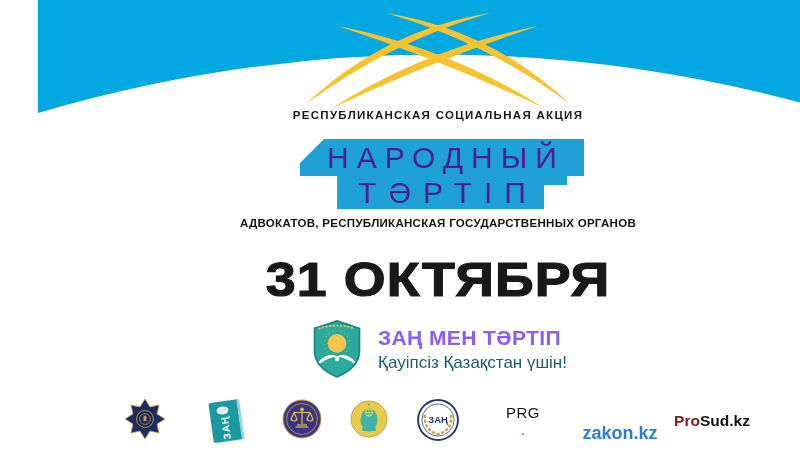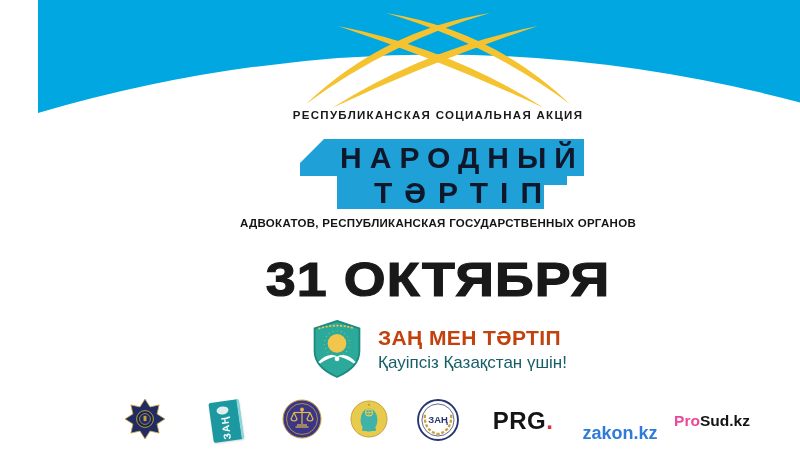--- a/index.html
+++ b/index.html
@@ -12,55 +12,55 @@
   .badge{
     position:absolute;top:109px;left:0;width:800px;text-align:center;
     font-size:11.5px;font-weight:bold;letter-spacing:1.3px;color:#191919;
   }
   .title-block{
     position:absolute;left:262px;top:139px;width:284px;height:70px;
     background:#1FA0D6;
     clip-path:polygon(24px 0px,284px 0px,284px 37px,267px 37px,267px 46px,244px 46px,244px 70px,37px 70px,37px 37px,0px 37px,0px 24px);
   }
   .title-line{
-    position:absolute;left:16px;width:100%;display:flex;align-items:center;justify-content:center;
-    color:#0f172a;font-weight:bold;
+    position:absolute;left:0;width:100%;display:flex;align-items:center;justify-content:center;
+    color:#4c1d95;font-weight:normal;
   }
   .title-line1{top:1px;height:36px;font-size:30px;letter-spacing:8px;padding-left:8px;box-sizing:border-box;}
   .title-line2{top:37px;height:33px;font-size:30px;letter-spacing:12px;padding-left:12px;box-sizing:border-box;}
   .subtitle{
     position:absolute;top:216px;left:0;width:800px;text-align:center;
     font-size:11.5px;font-weight:bold;line-height:14px;color:#141414;letter-spacing:0.3px;
   }
   .date{
     position:absolute;top:252px;left:0;width:800px;text-align:center;
     font-size:48px;font-weight:bold;letter-spacing:1px;color:#191919;
     transform:scaleX(1.12);transform-origin:400px 0;
     -webkit-text-stroke:1.2px #191919;
   }
   .brand-row{
     position:absolute;top:318px;left:0;width:800px;height:62px;
     display:flex;align-items:center;justify-content:center;gap:13px;
   }
   .brand-shield{width:56px;height:60px;display:block;}
   .brand-text{display:flex;flex-direction:column;justify-content:center;}
-  .brand-name{font-size:21px;font-weight:bold;color:#c2410c;letter-spacing:0.4px;}
+  .brand-name{font-size:21px;font-weight:bold;color:#8b5cf6;letter-spacing:0.4px;}
   .brand-tagline{font-size:17px;color:#175E68;margin-top:3px;}
   .partners{position:absolute;left:0;top:396px;width:800px;height:50px;}
   .partner{position:absolute;display:flex;align-items:center;justify-content:center;}
   .p-star{left:86px;top:2px;width:42px;height:42px;}
   .p-book{left:168px;top:2px;width:40px;height:46px;}
   .p-scales{left:244px;top:3px;width:40px;height:40px;}
   .p-coat{left:312px;top:4px;width:38px;height:38px;}
   .p-laurel{left:379px;top:3px;width:42px;height:42px;}
-  .p-prg{left:450px;top:12px;width:70px;height:26px;font-size:24px;font-weight:bold;color:#141414;letter-spacing:0.5px;}
+  .p-prg{left:450px;top:12px;width:70px;height:26px;font-size:15px;font-weight:normal;color:#141414;letter-spacing:0.5px;flex-direction:column;}
   .p-prg .dot{color:#D6343C;}
   .p-zakon{left:540px;top:26px;width:84px;height:22px;font-size:18px;font-weight:bold;color:#2F7BD9;text-align:right;}
   .p-prosud{left:630px;top:15px;width:88px;height:20px;font-size:15.5px;font-weight:bold;color:#141414;}
-  .p-prosud .pro{color:#ec4899;}
+  .p-prosud .pro{color:#7f1d1d;}
   .book-body{
     position:relative;width:28px;height:40px;background:#1C98A0;border-radius:2px;
     transform:rotate(-8deg);border-right:3px solid #8FD6DA;box-shadow:0 1px 2px rgba(0,0,0,0.15);
   }
   .book-emblem{position:absolute;top:5px;left:7px;width:12px;height:8px;background:#ffffff;border-radius:50%;opacity:0.85;}
   .book-label{
     position:absolute;top:22px;left:3px;color:#ffffff;font-size:10px;font-weight:bold;letter-spacing:1px;
     transform:rotate(-90deg);transform-origin:center;white-space:nowrap;width:22px;text-align:center;
   }
 </style>

